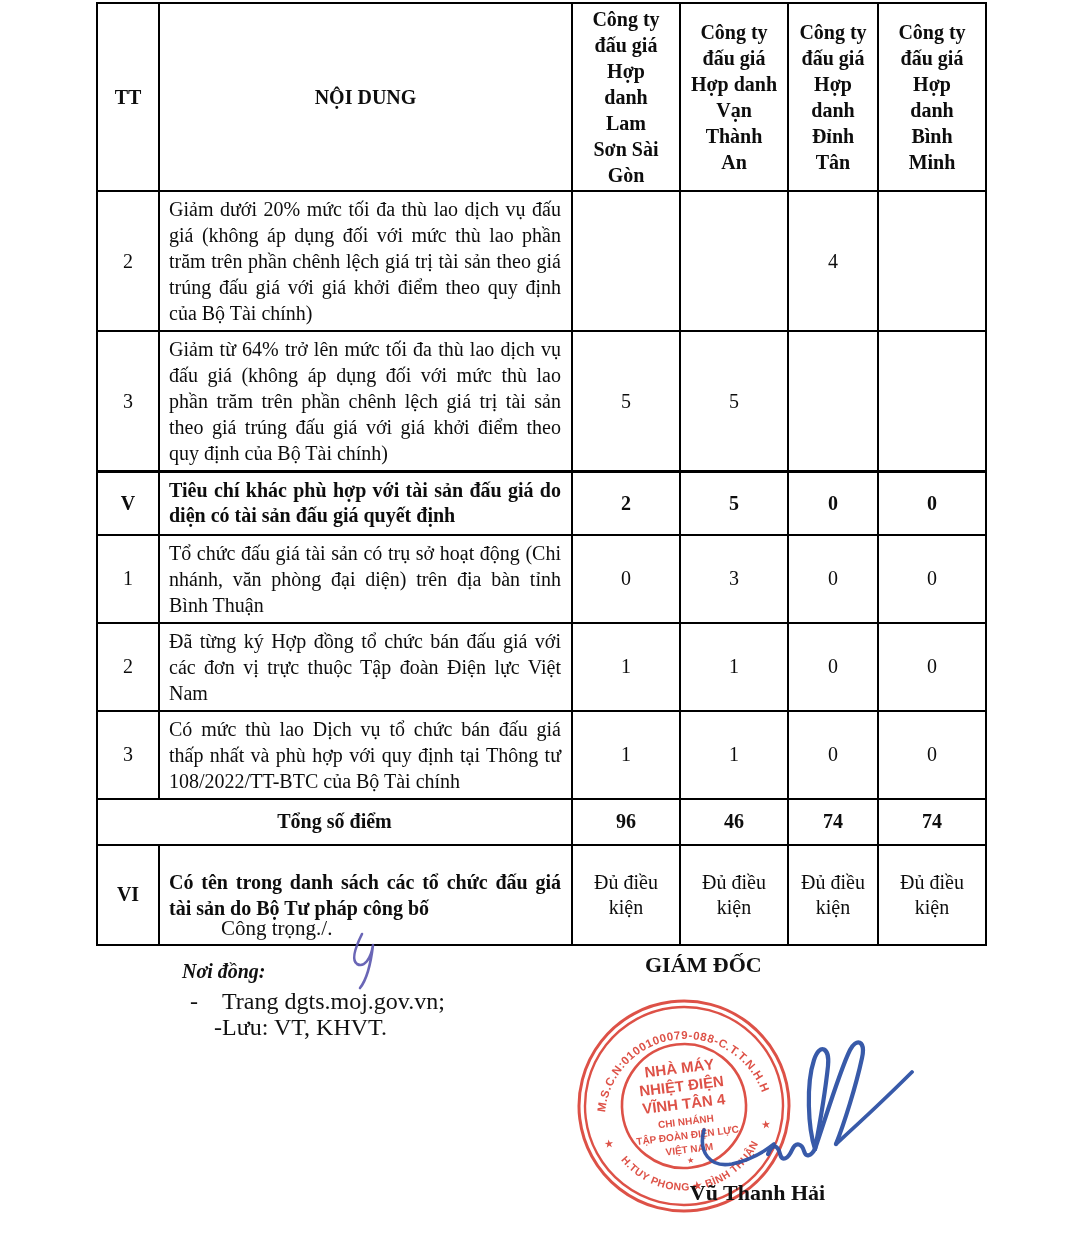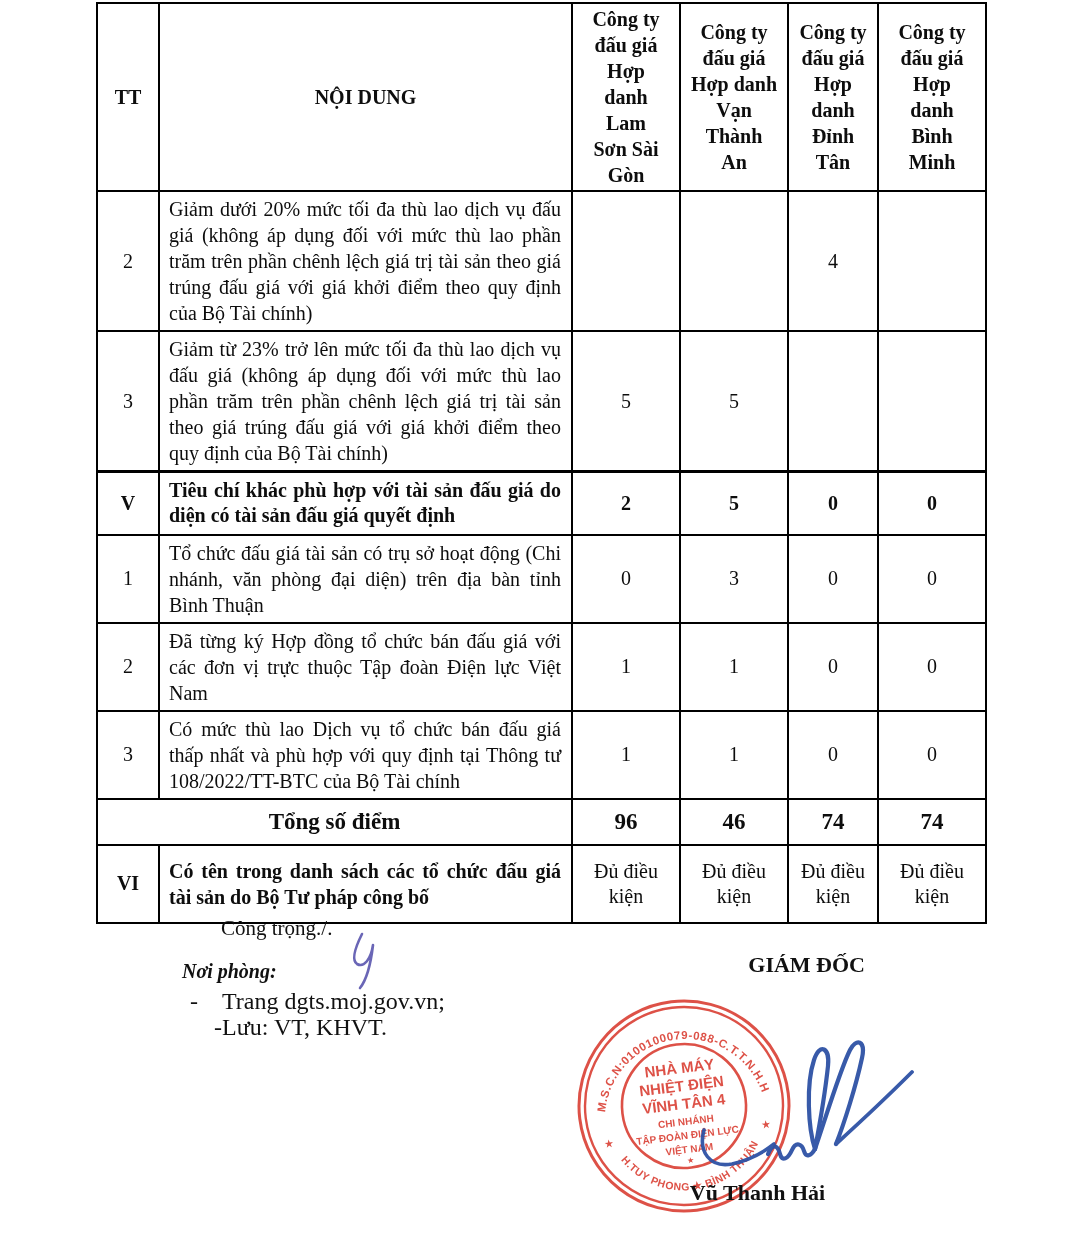--- a/index.html
+++ b/index.html
@@ -43,21 +43,21 @@
   .company {
     text-align: center;
     white-space: pre-line;
     line-height: 26px;
     padding: 2px 2px;
     font-size: 20px;
   }
   .header-row th { vertical-align: middle; }
   tr.section-row td { font-weight: bold; }
   tr.section-row { border-top: 3px solid #000; }
-  tr.total-row td { font-weight: bold; text-align: center; font-size: 23px; }
+  tr.total-row td { font-weight: bold; text-align: center; font-size: 20px; }
   tr.vi-row .cell-tt, tr.vi-row .cell-content { font-weight: bold; }
 
   
   .closing {
     position: absolute;
     left: 221px;
     top: 916px;
     font-size: 21px;
   }
   .recipients-label {
@@ -75,21 +75,21 @@
   }
   .recipient-item .dash { display: inline-block; width: 32px; }
   .r1 { top: 988px; }
   .r2 { top: 1014px; text-align: right; }
 
   .sign-title {
     position: absolute;
     left: 645px;
     top: 952px;
     width: 220px;
-    text-align: right;
+    text-align: left;
     font-size: 22px;
     font-weight: bold;
   }
   .signer-name {
     position: absolute;
     left: 635px;
     top: 1180px;
     width: 245px;
     text-align: center;
     font-size: 22px;
@@ -150,21 +150,21 @@
       <td class="cell-tt">2</td>
       <td class="cell-content">Giảm dưới 20% mức tối đa thù lao dịch vụ đấu giá (không áp dụng đối với mức thù lao phần trăm trên phần chênh lệch giá trị tài sản theo giá trúng đấu giá với giá khởi điểm theo quy định của Bộ Tài chính)</td>
       <td class="cell-val"></td>
       <td class="cell-val"></td>
       <td class="cell-val">4</td>
       <td class="cell-val"></td>
     </tr>
 
     <tr style="height:137px">
       <td class="cell-tt">3</td>
-      <td class="cell-content">Giảm từ 23% trở lên mức tối đa thù lao dịch vụ đấu giá (không áp dụng đối với mức thù lao phần trăm trên phần chênh lệch giá trị tài sản theo giá trúng đấu giá với giá khởi điểm theo quy định của Bộ Tài chính)</td>
+      <td class="cell-content">Giảm từ 64% trở lên mức tối đa thù lao dịch vụ đấu giá (không áp dụng đối với mức thù lao phần trăm trên phần chênh lệch giá trị tài sản theo giá trúng đấu giá với giá khởi điểm theo quy định của Bộ Tài chính)</td>
       <td class="cell-val">5</td>
       <td class="cell-val">5</td>
       <td class="cell-val"></td>
       <td class="cell-val"></td>
     </tr>
 
     <tr class="section-row" style="height:63px">
       <td class="cell-tt">V</td>
       <td class="cell-content" style="line-height:25px">Tiêu chí khác phù hợp với tài sản đấu giá do diện có tài sản đấu giá quyết định</td>
       <td class="cell-val">2</td>
@@ -201,38 +201,38 @@
     </tr>
 
     <tr class="total-row" style="height:46px">
       <td colspan="2">Tổng số điểm</td>
       <td>96</td>
       <td>46</td>
       <td>74</td>
       <td>74</td>
     </tr>
 
-    <tr class="vi-row" style="height:78px">
+    <tr class="vi-row" style="height:100px">
       <td class="cell-tt">VI</td>
       <td class="cell-content">Có tên trong danh sách các tổ chức đấu giá tài sản do Bộ Tư pháp công bố</td>
       <td class="cell-val">Đủ điều kiện</td>
       <td class="cell-val">Đủ điều kiện</td>
       <td class="cell-val">Đủ điều kiện</td>
       <td class="cell-val">Đủ điều kiện</td>
     </tr>
   </tbody>
     </table>
 
   <div class="closing">Công trọng./.</div>
 
   <svg class="pen-mark" width="50" height="70" viewBox="0 0 50 70">
     <path d="M 22 6 C 16 18, 11 32, 17 36 C 24 40, 31 31, 33 17 M 33 17 C 31 34, 28 50, 20 60" fill="none" stroke="#5a55ae" stroke-width="2.6" stroke-linecap="round" opacity="0.9"></path>
   </svg>
 
-  <div class="recipients-label">Nơi phòng:</div>
+  <div class="recipients-label">Nơi đồng:</div>
   <div class="recipient-item r1"><span class="dash">-</span><span>Trang dgts.moj.gov.vn;</span></div>
   <div class="recipient-item r2"><span class="dash">-</span><span>Lưu: VT, KHVT.</span></div>
 
   <div class="sign-title">GIÁM ĐỐC</div>
 
   <svg class="stamp-wrap" width="252" height="252" viewBox="-126 -126 252 252">
     <g transform="rotate(-7)" stroke="#d93a2e" fill="#d93a2e" opacity="0.88">
       <circle cx="0" cy="0" r="105" fill="none" stroke-width="3"></circle>
       <circle cx="0" cy="0" r="99" fill="none" stroke-width="2.4"></circle>
       <circle cx="0" cy="0" r="62" fill="none" stroke-width="2.6"></circle>

